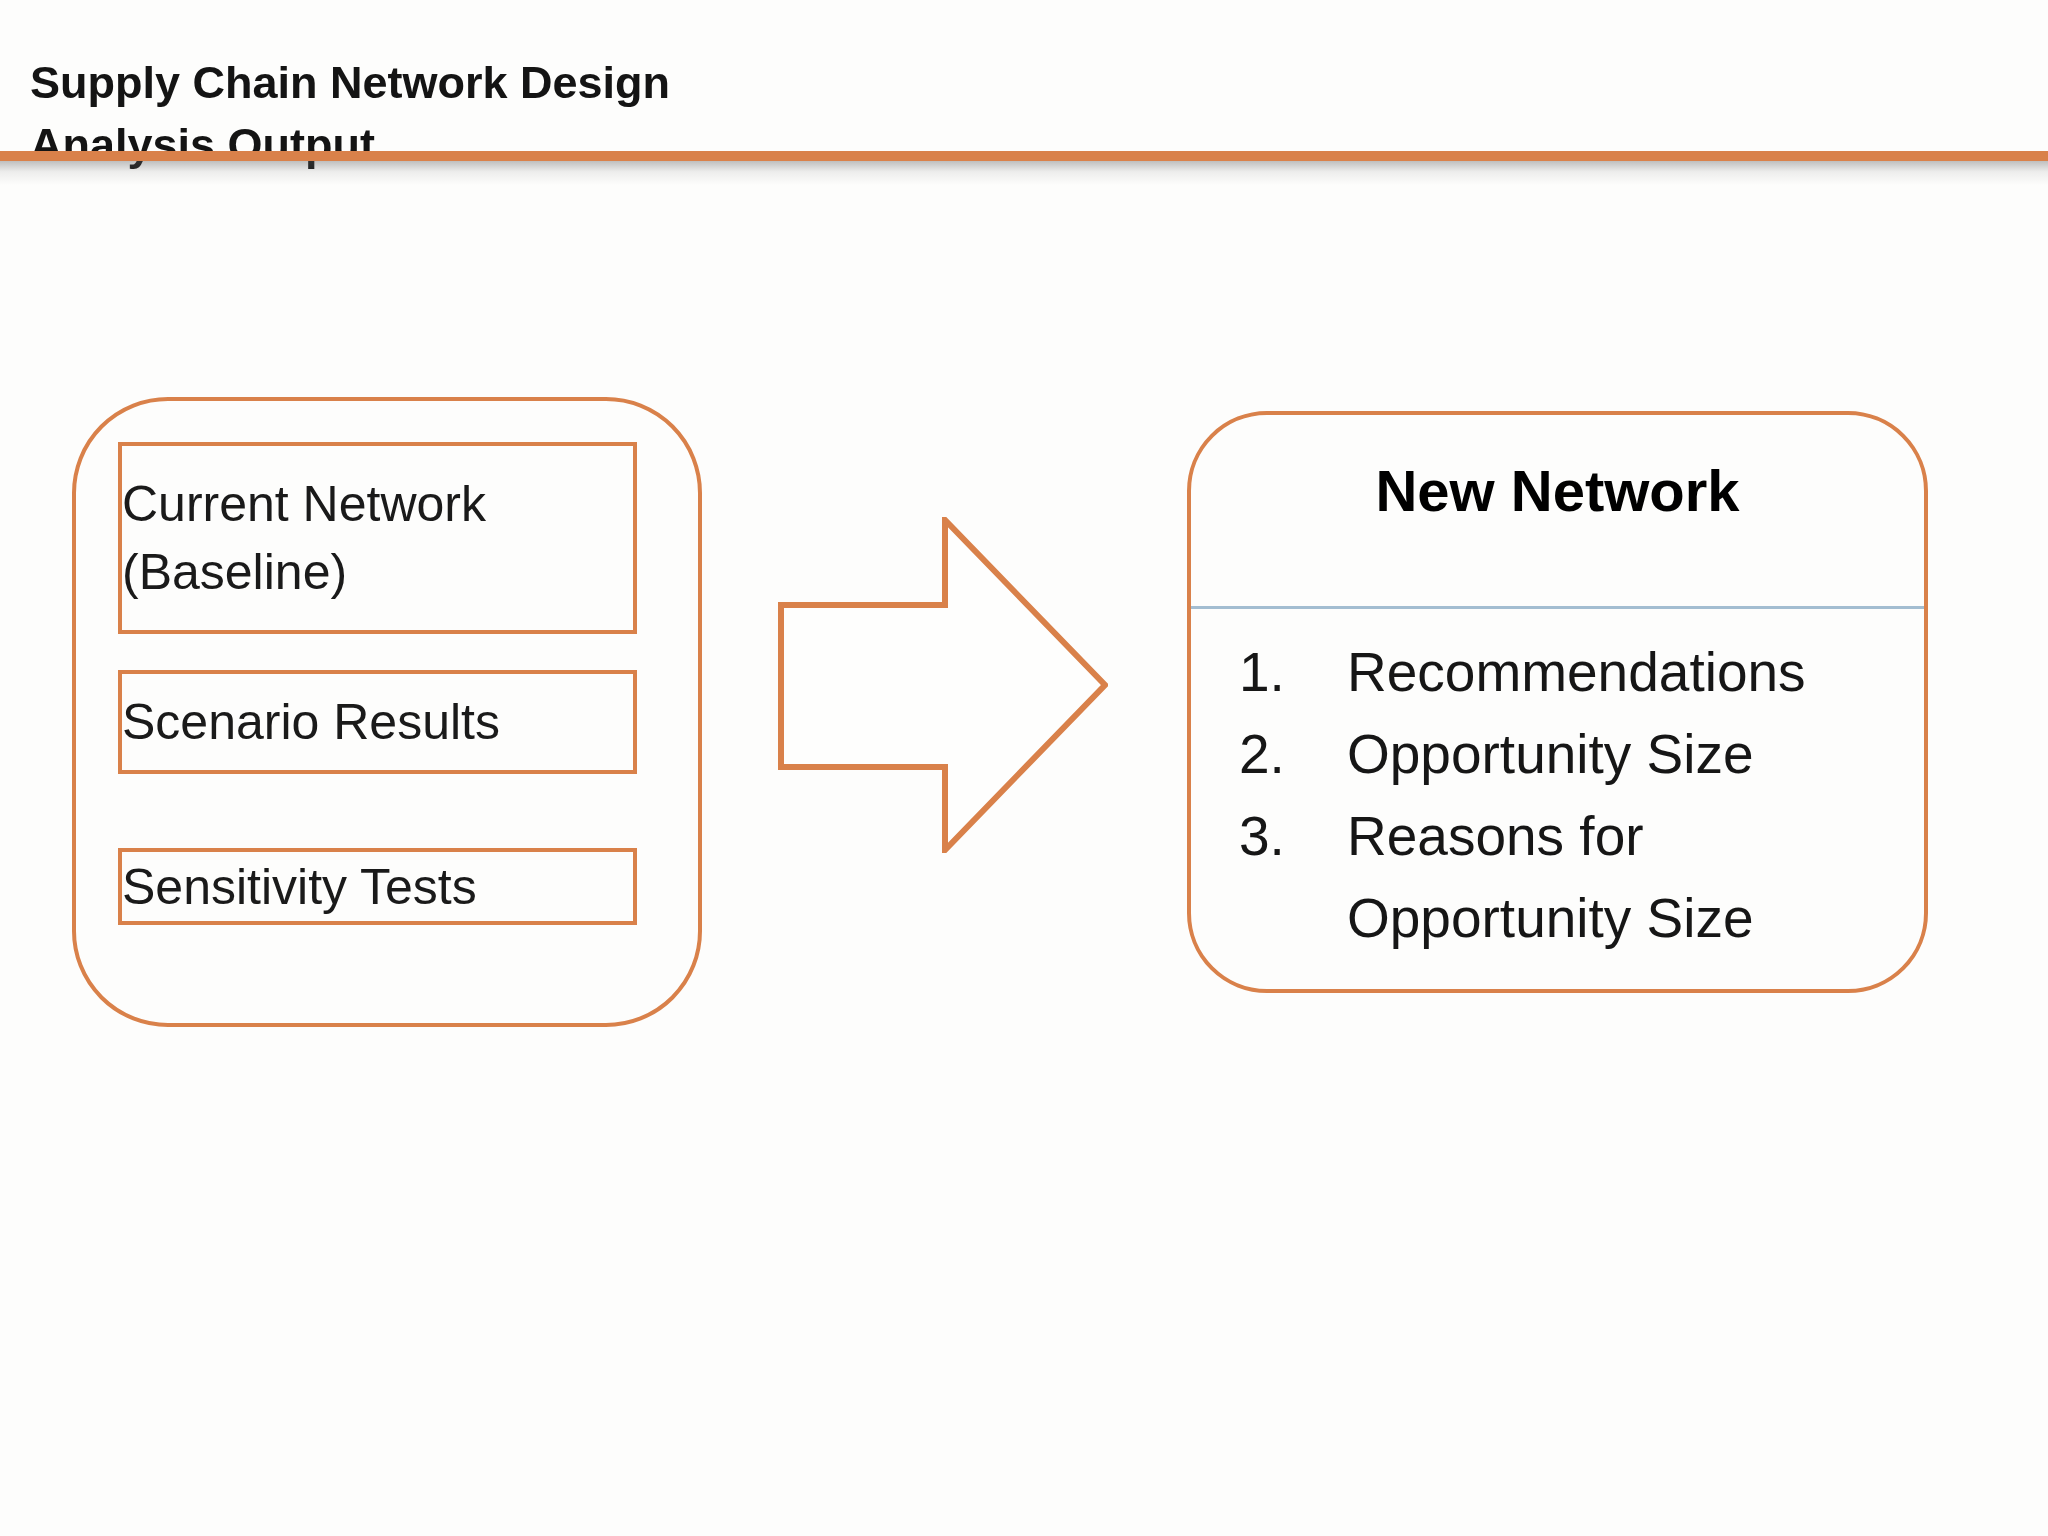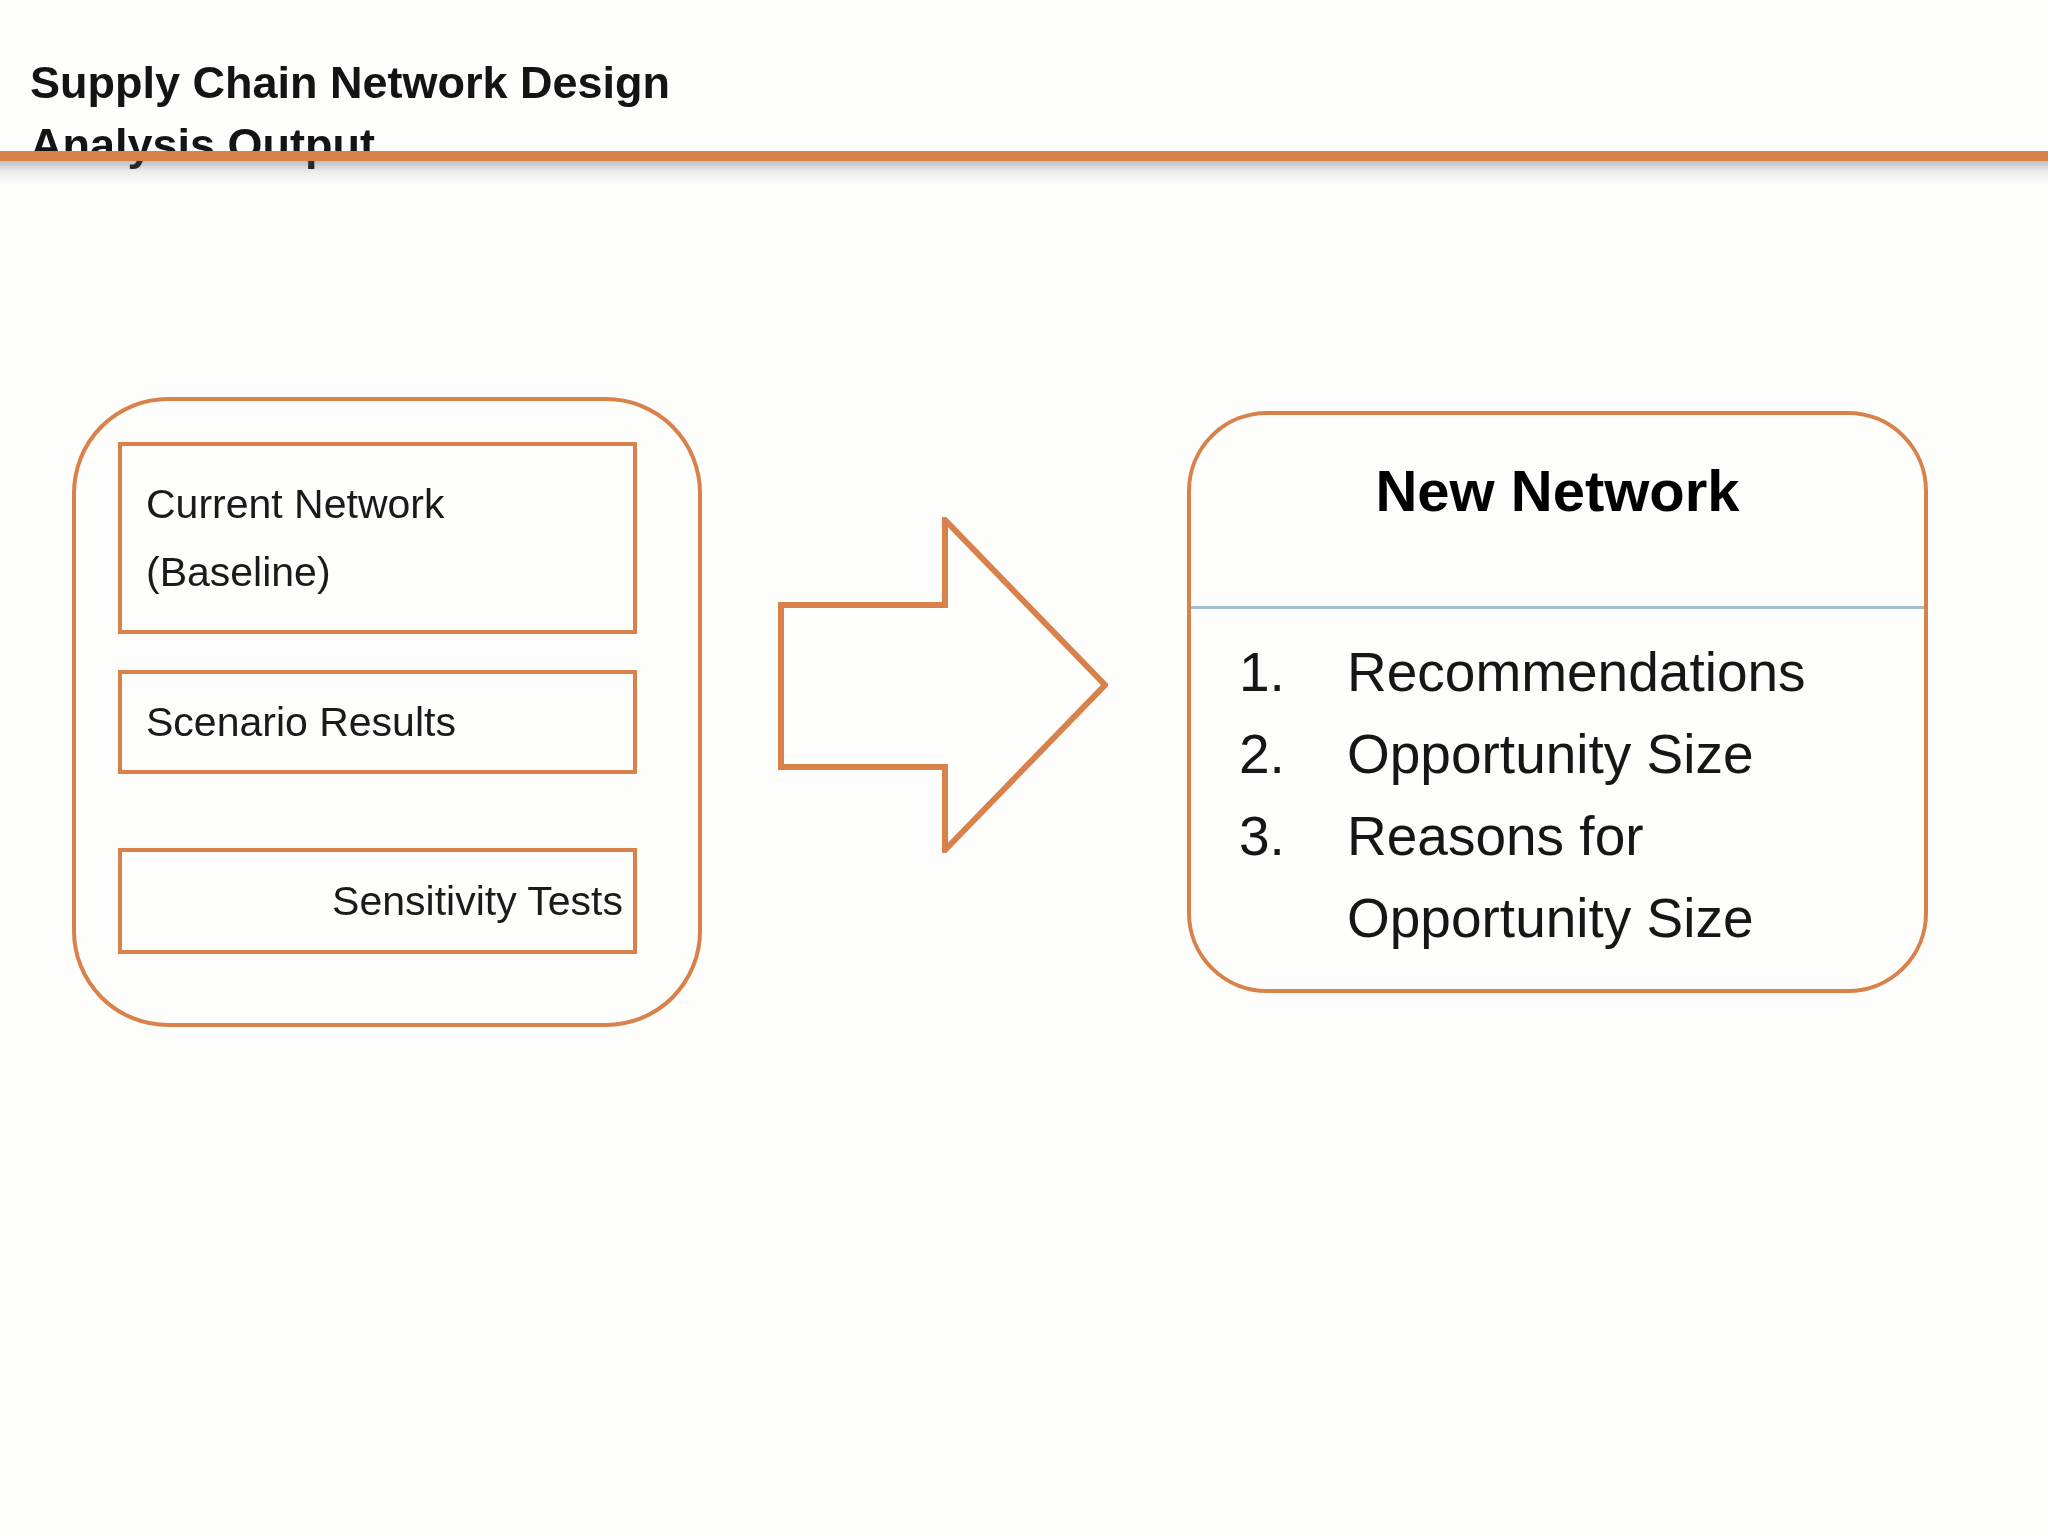--- a/index.html
+++ b/index.html
@@ -39,26 +39,26 @@
     border-radius:96px;
     box-sizing:border-box;
     background:transparent;
   }
   .inner-box{
     position:absolute;left:42px;width:519px;
     border:4px solid var(--accent-orange);
     box-sizing:border-box;
     background:#FDFDFC;
     display:flex;flex-direction:column;justify-content:center;
-    padding-left:24px;padding-right:10px;
-    font-size:41px;line-height:68px;color:#1A1A1A;
+    padding-right:10px;
+    font-size:50px;line-height:68px;color:#1A1A1A;
   }
   .inner-box.box-1{top:41px;height:192px;}
   .inner-box.box-2{top:269px;height:104px;}
-  .inner-box.box-3{top:447px;height:106px;text-align:right;}
+  .inner-box.box-3{top:447px;height:77px;}
 
   
   .flow-arrow{
     position:absolute;left:778px;top:517px;width:330px;height:336px;
   }
   .flow-arrow polygon{
     fill:#FEFEFD;
     stroke:var(--accent-orange);
     stroke-width:6;
     stroke-linejoin:miter;

